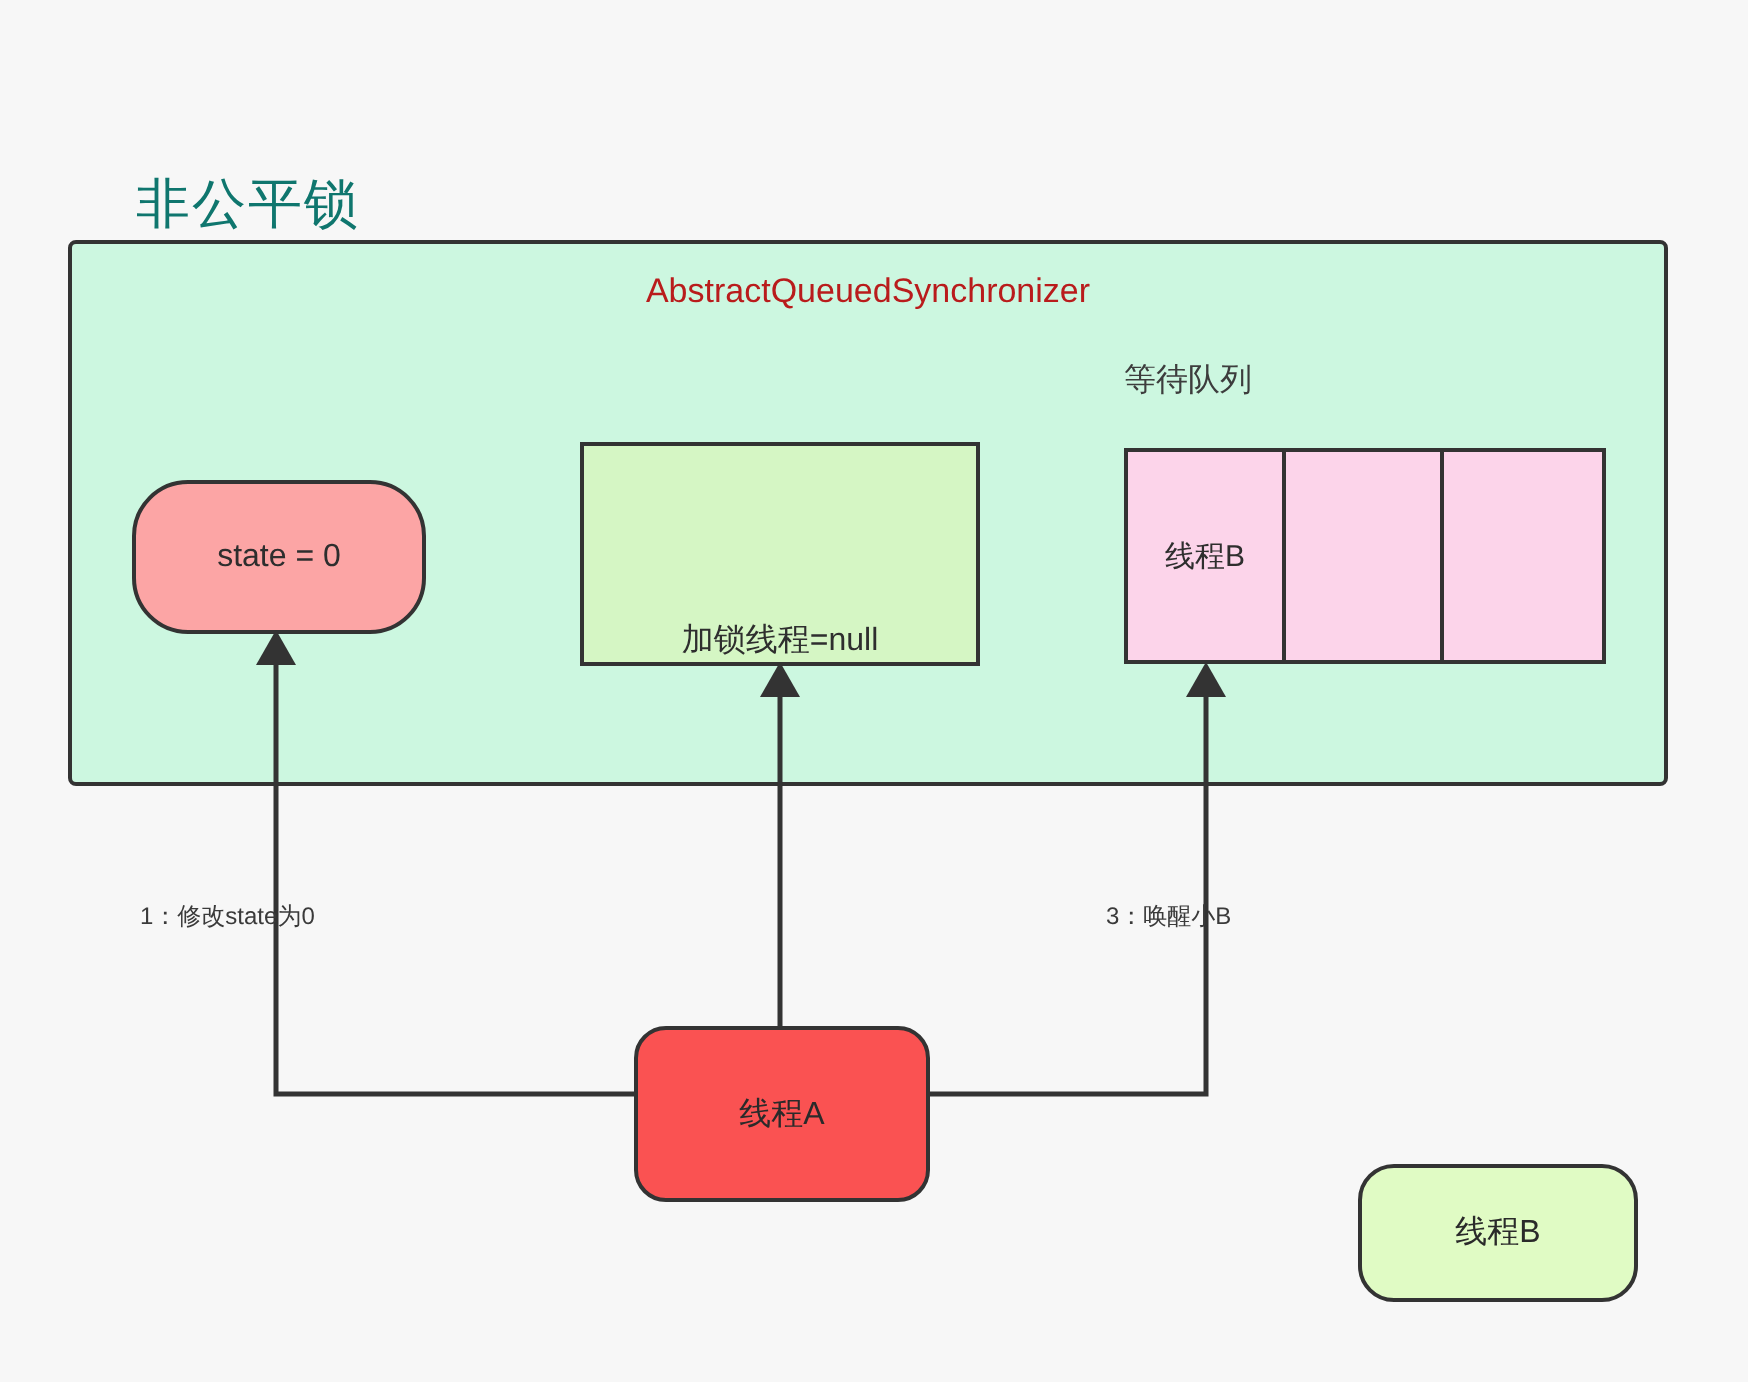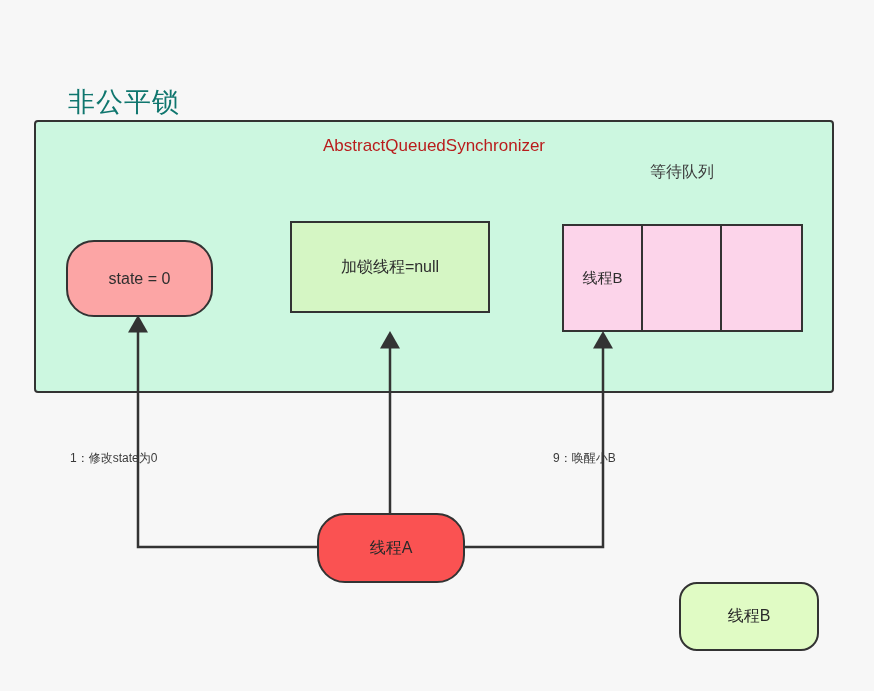--- a/index.html
+++ b/index.html
@@ -46,23 +46,22 @@
     left: 0;
     top: 14px;
     width: 100%;
     text-align: center;
     font-size: 17px;
     color: #b91c1c;
   }
   .queue-title {
     position: absolute;
     left: 562px;
-    top: 162px;
+    top: 180px;
     width: 240px;
-    text-align: center;
     font-size: 16px;
     color: #3d3d3d;
   }
   
   .state-node {
     position: absolute;
     left: 66px;
     top: 240px;
     width: 147px;
     height: 77px;
@@ -75,26 +74,26 @@
     justify-content: center;
     font-size: 16px;
     color: #2e2e2e;
   }
   
   .lock-box {
     position: absolute;
     left: 290px;
     top: 221px;
     width: 200px;
-    height: 92px;
+    height: 112px;
     background: #d5f6c4;
     border: 2.5px solid #333333;
     box-sizing: border-box;
     display: flex;
-    align-items: center;
+    align-items: flex-end;
     justify-content: center;
     font-size: 16px;
     color: #2e2e2e;
   }
   
   .queue {
     position: absolute;
     left: 562px;
     top: 224px;
     height: 108px;
@@ -116,24 +115,24 @@
   }
   .queue-cell:last-child {
     border-right: none;
   }
   
   .threadA-node {
     position: absolute;
     left: 317px;
     top: 513px;
     width: 148px;
-    height: 70px;
+    height: 88px;
     background: #fa5252;
     border: 2.5px solid #333333;
-    border-radius: 28px;
+    border-radius: 16px;
     box-sizing: border-box;
     display: flex;
     align-items: center;
     justify-content: center;
     font-size: 16px;
     color: #2a2a2a;
   }
   
   .threadB-node {
     position: absolute;
@@ -212,21 +211,21 @@
     </defs>
 
     <path d="M 317 547 L 138 547 L 138 330" fill="none" stroke="#333333" stroke-width="2.5" marker-end="url(#arrowhead)"></path>
 
     <path d="M 390 513 L 390 346" fill="none" stroke="#333333" stroke-width="2.5" marker-end="url(#arrowhead)"></path>
 
     <path d="M 465 547 L 603 547 L 603 346" fill="none" stroke="#333333" stroke-width="2.5" marker-end="url(#arrowhead)"></path>
   </svg>
 
   <div class="step-label label-1">1：修改state为0</div>
-  <div class="step-label label-3">9：唤醒小B</div>
+  <div class="step-label label-3">3：唤醒小B</div>
 
   <div class="threadA-node">
     <span>线程A</span>
   </div>
 
   <div class="threadB-node">
     <span>线程B</span>
   </div>
 
 </div>

